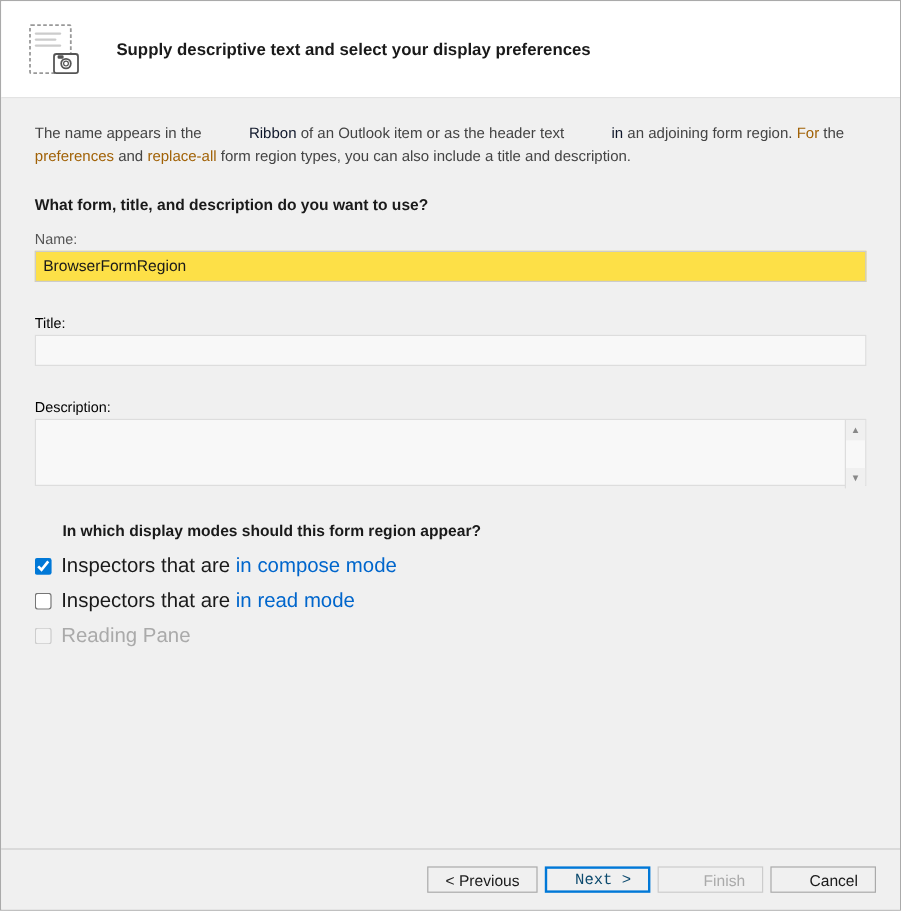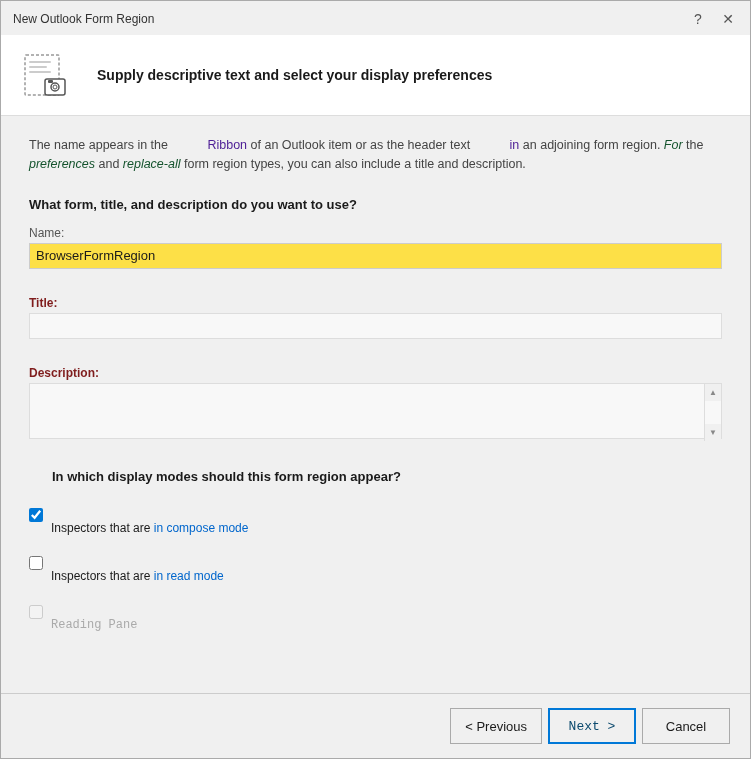--- a/index.html
+++ b/index.html
@@ -79,44 +79,42 @@
       overflow-y: auto;
       background: #f0f0f0;
     }
     .info-text {
       font-size: 12.5px;
       line-height: 1.55;
       color: #444;
       margin-bottom: 22px;
     }
     .info-text .link-blue {
-      color: #4c1d95;
+      color: #0f172a;
       padding-left: 36px;
     }
     .info-text .link-red {
-      color: #14532d;
-      font-style: italic;
+      color: #a16207;
     }
     .section-question {
       font-size: 13px;
       font-weight: 700;
       color: #1a1a1a;
       margin-bottom: 14px;
     }
     .field-group {
       margin-bottom: 27px;
     }
     .field-label {
       font-size: 12px;
       color: #555;
       margin-bottom: 3px;
     }
     .field-label.disabled {
-      color: #7f1d1d;
-      font-weight: bold;
+      color: #000000;
     }
     .text-input {
       width: 100%;
       height: 26px;
       padding: 2px 6px;
       border: 1px solid #ccc;
       background: #fde047;
       font-size: 13px;
       font-family: 'Segoe UI', Arial, sans-serif;
       outline: none;
@@ -188,83 +186,73 @@
     .checkbox-row input[type="checkbox"] {
       width: 14px;
       height: 14px;
       cursor: pointer;
       accent-color: #0078d7;
     }
     .checkbox-row input[type="checkbox"]:disabled {
       cursor: default;
     }
     .checkbox-label {
-      font-size: 12px;
+      font-size: 17px;
       color: #0066cc;
       cursor: pointer;
-      margin-top: 25px;
     }
     .checkbox-label.disabled {
       color: #aaa;
       cursor: default;
     }
     .checkbox-label .normal {
       color: #1a1a1a;
     }
     .checkbox-label.disabled .normal {
       color: #aaa;
-      font-family: Liberation Mono, monospace;
     }
     .footer {
       background: #f0f0f0;
       border-top: 1px solid #ccc;
       padding: 14px 20px;
       display: flex;
       justify-content: flex-end;
       gap: 6px;
       align-items: center;
     }
     .footer-btn {
-      height: 36px;
+      height: 22px;
       min-width: 88px;
       padding: 0 14px;
       font-size: 13px;
       font-family: 'Segoe UI', Arial, sans-serif;
       cursor: pointer;
       border: 1px solid #aaa;
       background: #f0f0f0;
       color: #1a1a1a;
+      text-align: right;
     }
     .footer-btn.primary {
       border: 2px solid #0078d7;
       background: #f0f0f0;
       color: #0c4a6e;
       font-family: Liberation Mono, monospace;
     }
     .footer-btn.disabled-btn {
       color: #aaa;
       border-color: #ccc;
       cursor: default;
       background: #f0f0f0;
     }
   </style>
 </head>
 <body>
 
 <div class="dialog">
 
-  <div class="title-bar">
-    <div class="title-bar-left">
-      <span class="title-bar-title">New Outlook Form Region</span>
-    </div>
-    <div class="title-bar-controls">
-      <button class="title-bar-btn">?</button>
-      <button class="title-bar-btn">✕</button>
-    </div>
-  </div>
 
   <div class="header-section">
     <div class="header-icon">
       <svg width="48" height="48" viewBox="0 0 48 48">
 
         <rect x="4" y="4" width="34" height="40" rx="1" ry="1" fill="white" stroke="#999" stroke-width="1.5" stroke-dasharray="3,2"></rect>
         <rect x="8" y="10" width="22" height="2" rx="1" fill="#ccc"></rect>
         <rect x="8" y="15" width="18" height="2" rx="1" fill="#ccc"></rect>
         <rect x="8" y="20" width="22" height="2" rx="1" fill="#ccc"></rect>
 
@@ -330,16 +318,17 @@
         </label>
       </div>
 
     </div>
 
   </div>
 
   <div class="footer">
     <button class="footer-btn">&lt; Previous</button>
     <button class="footer-btn primary">Next &gt;</button>
+    <button class="footer-btn disabled-btn" disabled="">Finish</button>
     <button class="footer-btn">Cancel</button>
   </div>
 
 </div>
 
 </body></html>

